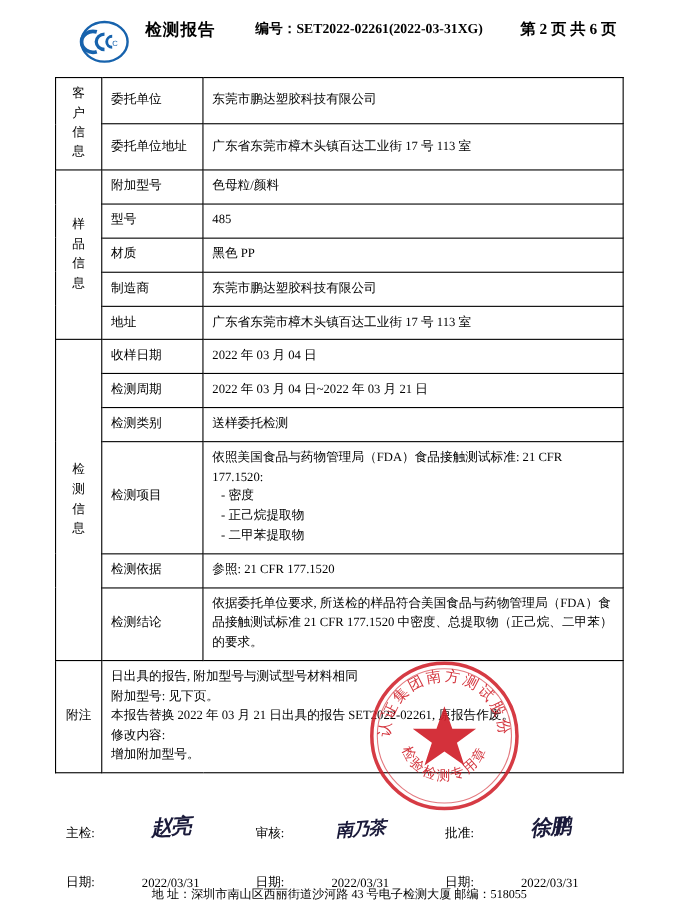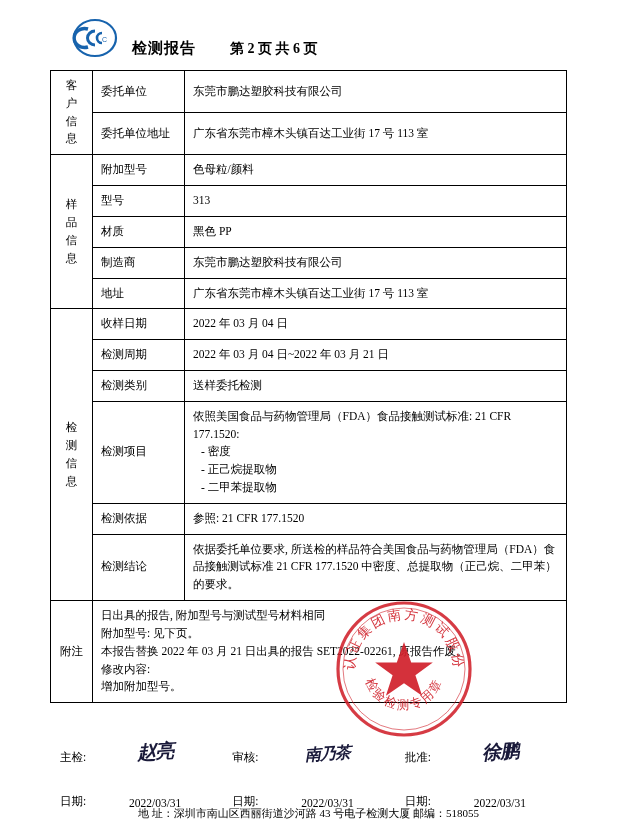--- a/index.html
+++ b/index.html
@@ -18,21 +18,21 @@
   .page {
     position: relative;
     width: 617px;
     height: 840px;
     box-sizing: border-box;
   }
 
   
   .header {
     display: flex;
-    align-items: flex-end;
+    align-items: flex-start;
     padding: 18px 1px 12px 0;
   }
   .logo {
     width: 46px;
     height: 40px;
     margin-left: 72px;
     margin-right: 14px;
     flex: 0 0 auto;
     display: flex;
     align-items: center;
@@ -179,20 +179,21 @@
     <div class="logo">
       <svg width="46" height="40" viewBox="0 0 46 40" xmlns="http://www.w3.org/2000/svg">
         <ellipse cx="23" cy="20" rx="21" ry="18" fill="none" stroke="#1763ad" stroke-width="2.2"></ellipse>
         <path d="M16 11 A10.5 9.5 0 1 0 16 29" fill="none" stroke="#1763ad" stroke-width="3.4"></path>
         <path d="M23 13 A7.5 7 0 1 0 23 27" fill="none" stroke="#1763ad" stroke-width="3"></path>
         <path d="M30 15 A5 5 0 1 0 30 25" fill="none" stroke="#1763ad" stroke-width="2.6"></path>
         <text x="30" y="24" font-family="Liberation Sans, sans-serif" font-size="7" fill="#1763ad">C</text>
       </svg>
     </div>
     <div class="hdr-title">检测报告</div>
+    <div class="hdr-no">编号：SET2022-02261(2022-03-31XG)</div>
     <div class="hdr-page">第 2 页 共 6 页</div>
   </div>
 
   <table class="main">
     <colgroup>
       <col style="width:42px">
       <col style="width:92px">
       <col>
     </colgroup>
     <tbody>
@@ -213,21 +214,21 @@
       <tr>
         <td class="grp" rowspan="5">
           <span class="two-line">样 品</span>
           <span class="two-line">信 息</span>
         </td>
         <td class="lbl">附加型号</td>
         <td class="val">色母粒/颜料</td>
       </tr>
       <tr>
         <td class="lbl">型号</td>
-        <td class="val">313</td>
+        <td class="val">485</td>
       </tr>
       <tr>
         <td class="lbl">材质</td>
         <td class="val">黑色 PP</td>
       </tr>
       <tr>
         <td class="lbl">制造商</td>
         <td class="val">东莞市鹏达塑胶科技有限公司</td>
       </tr>
       <tr>

